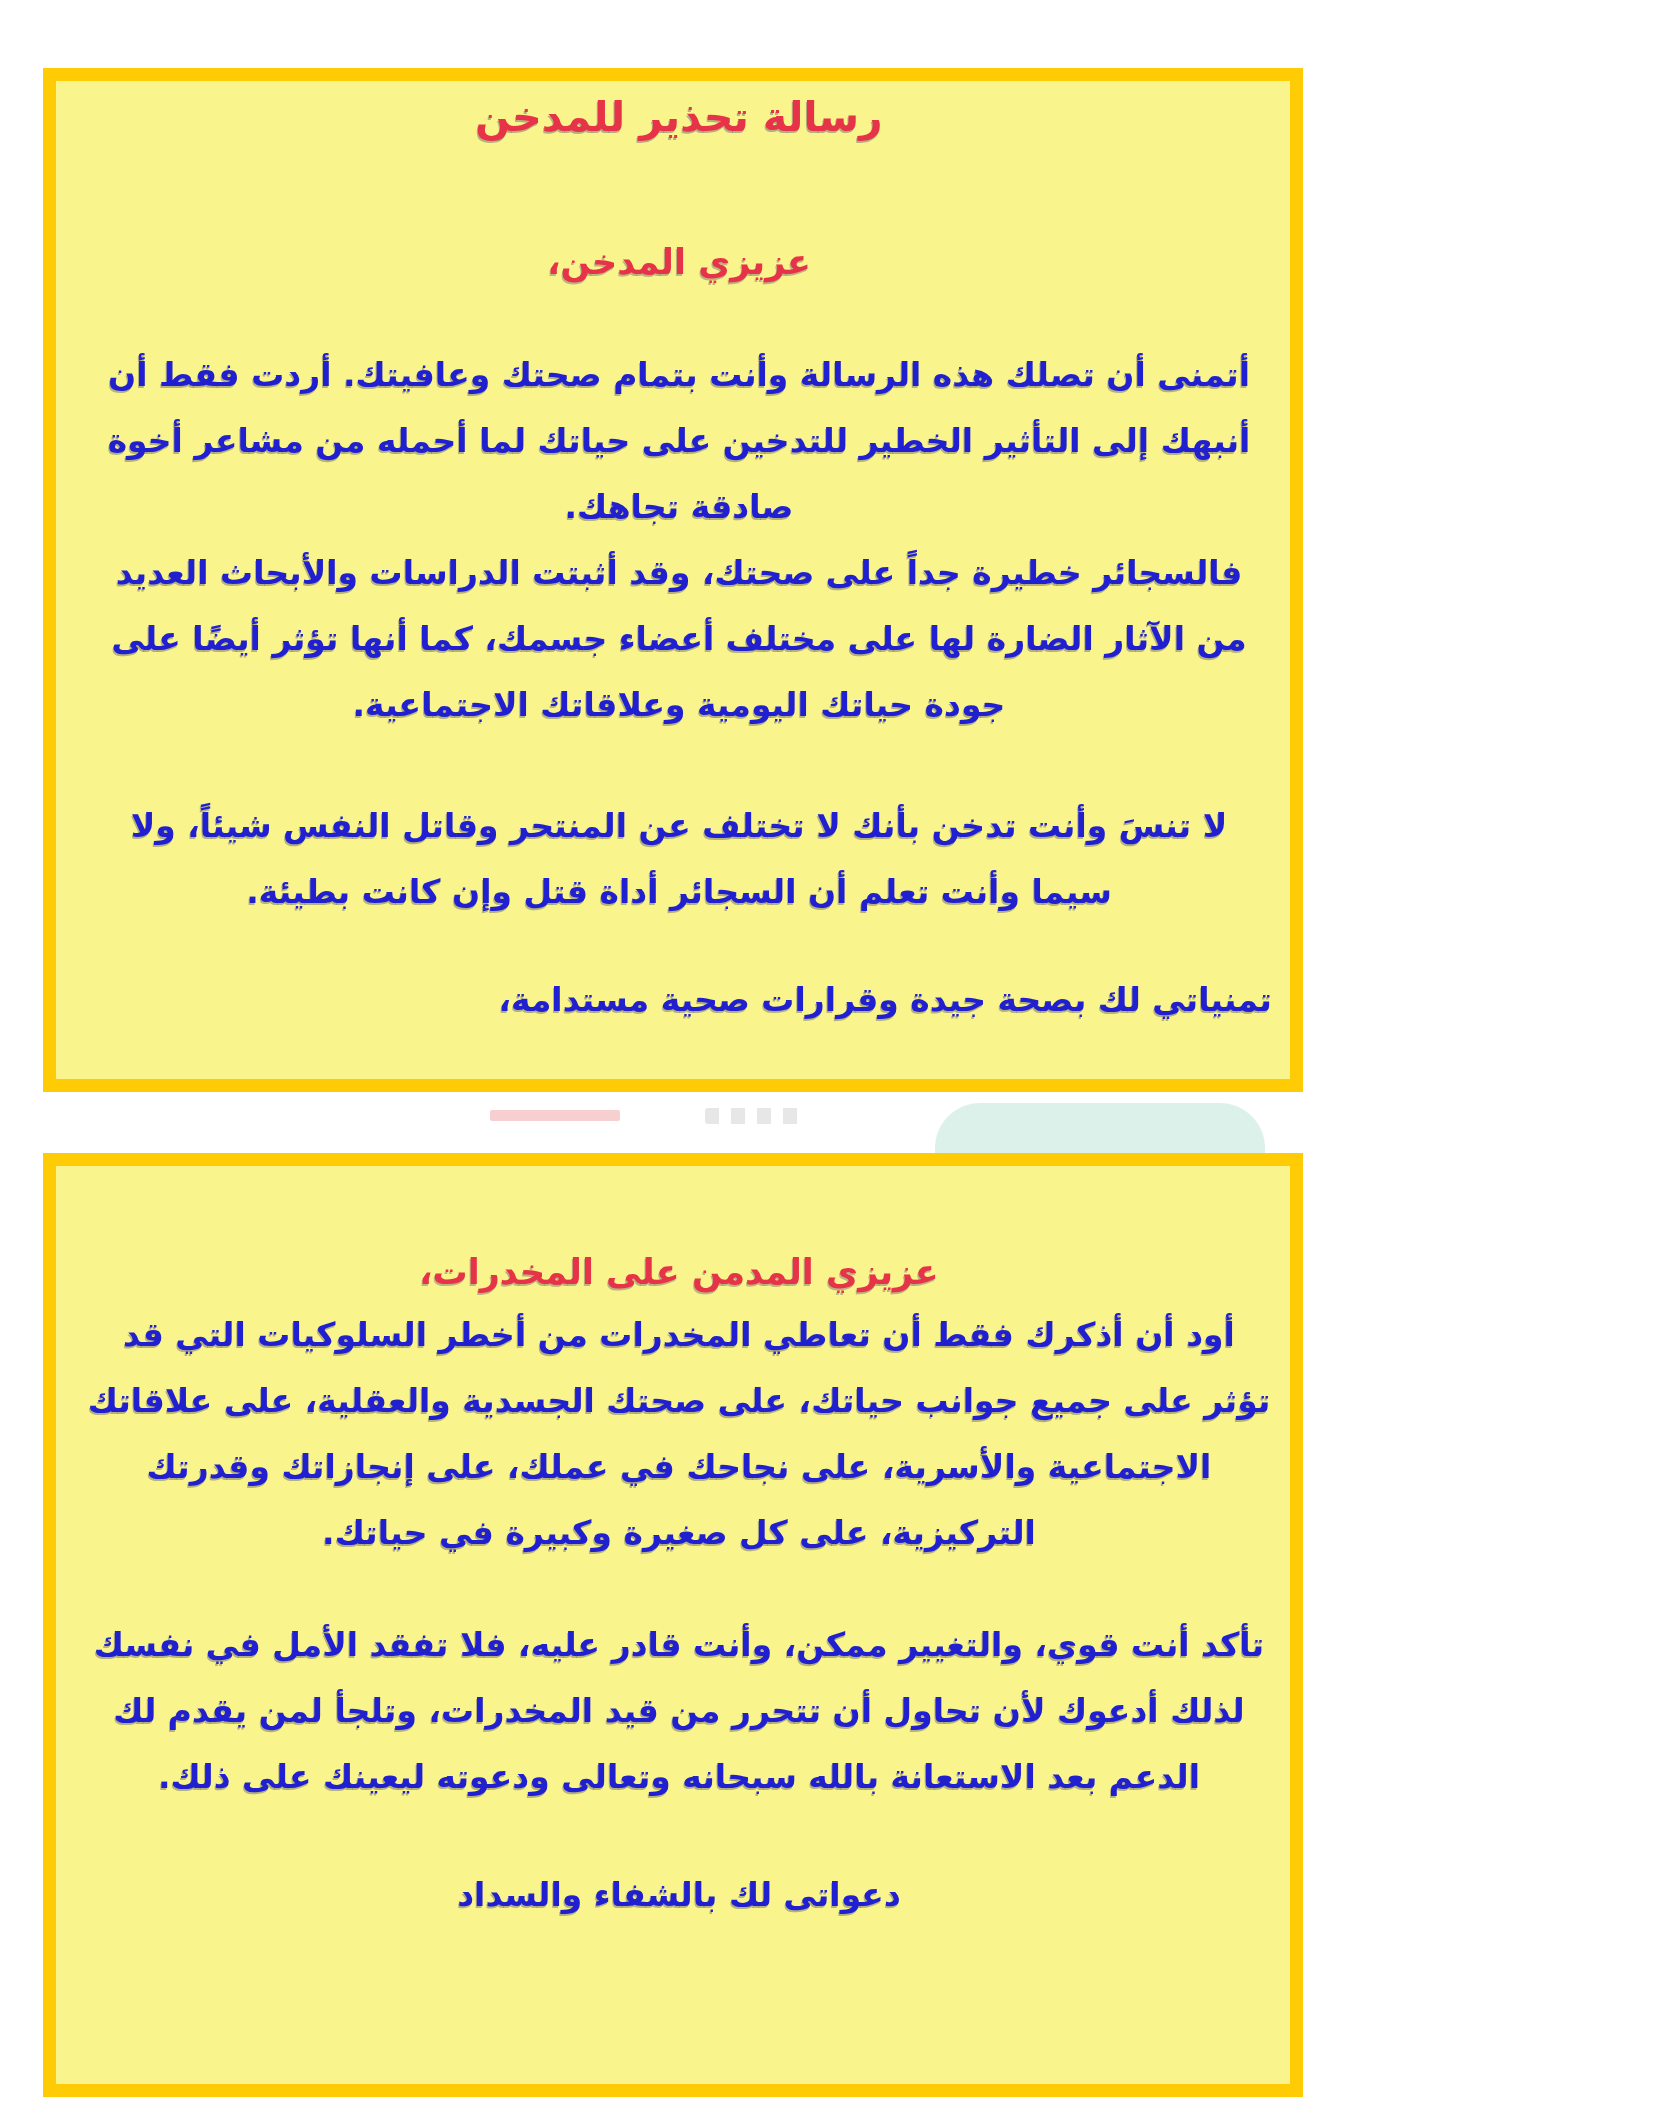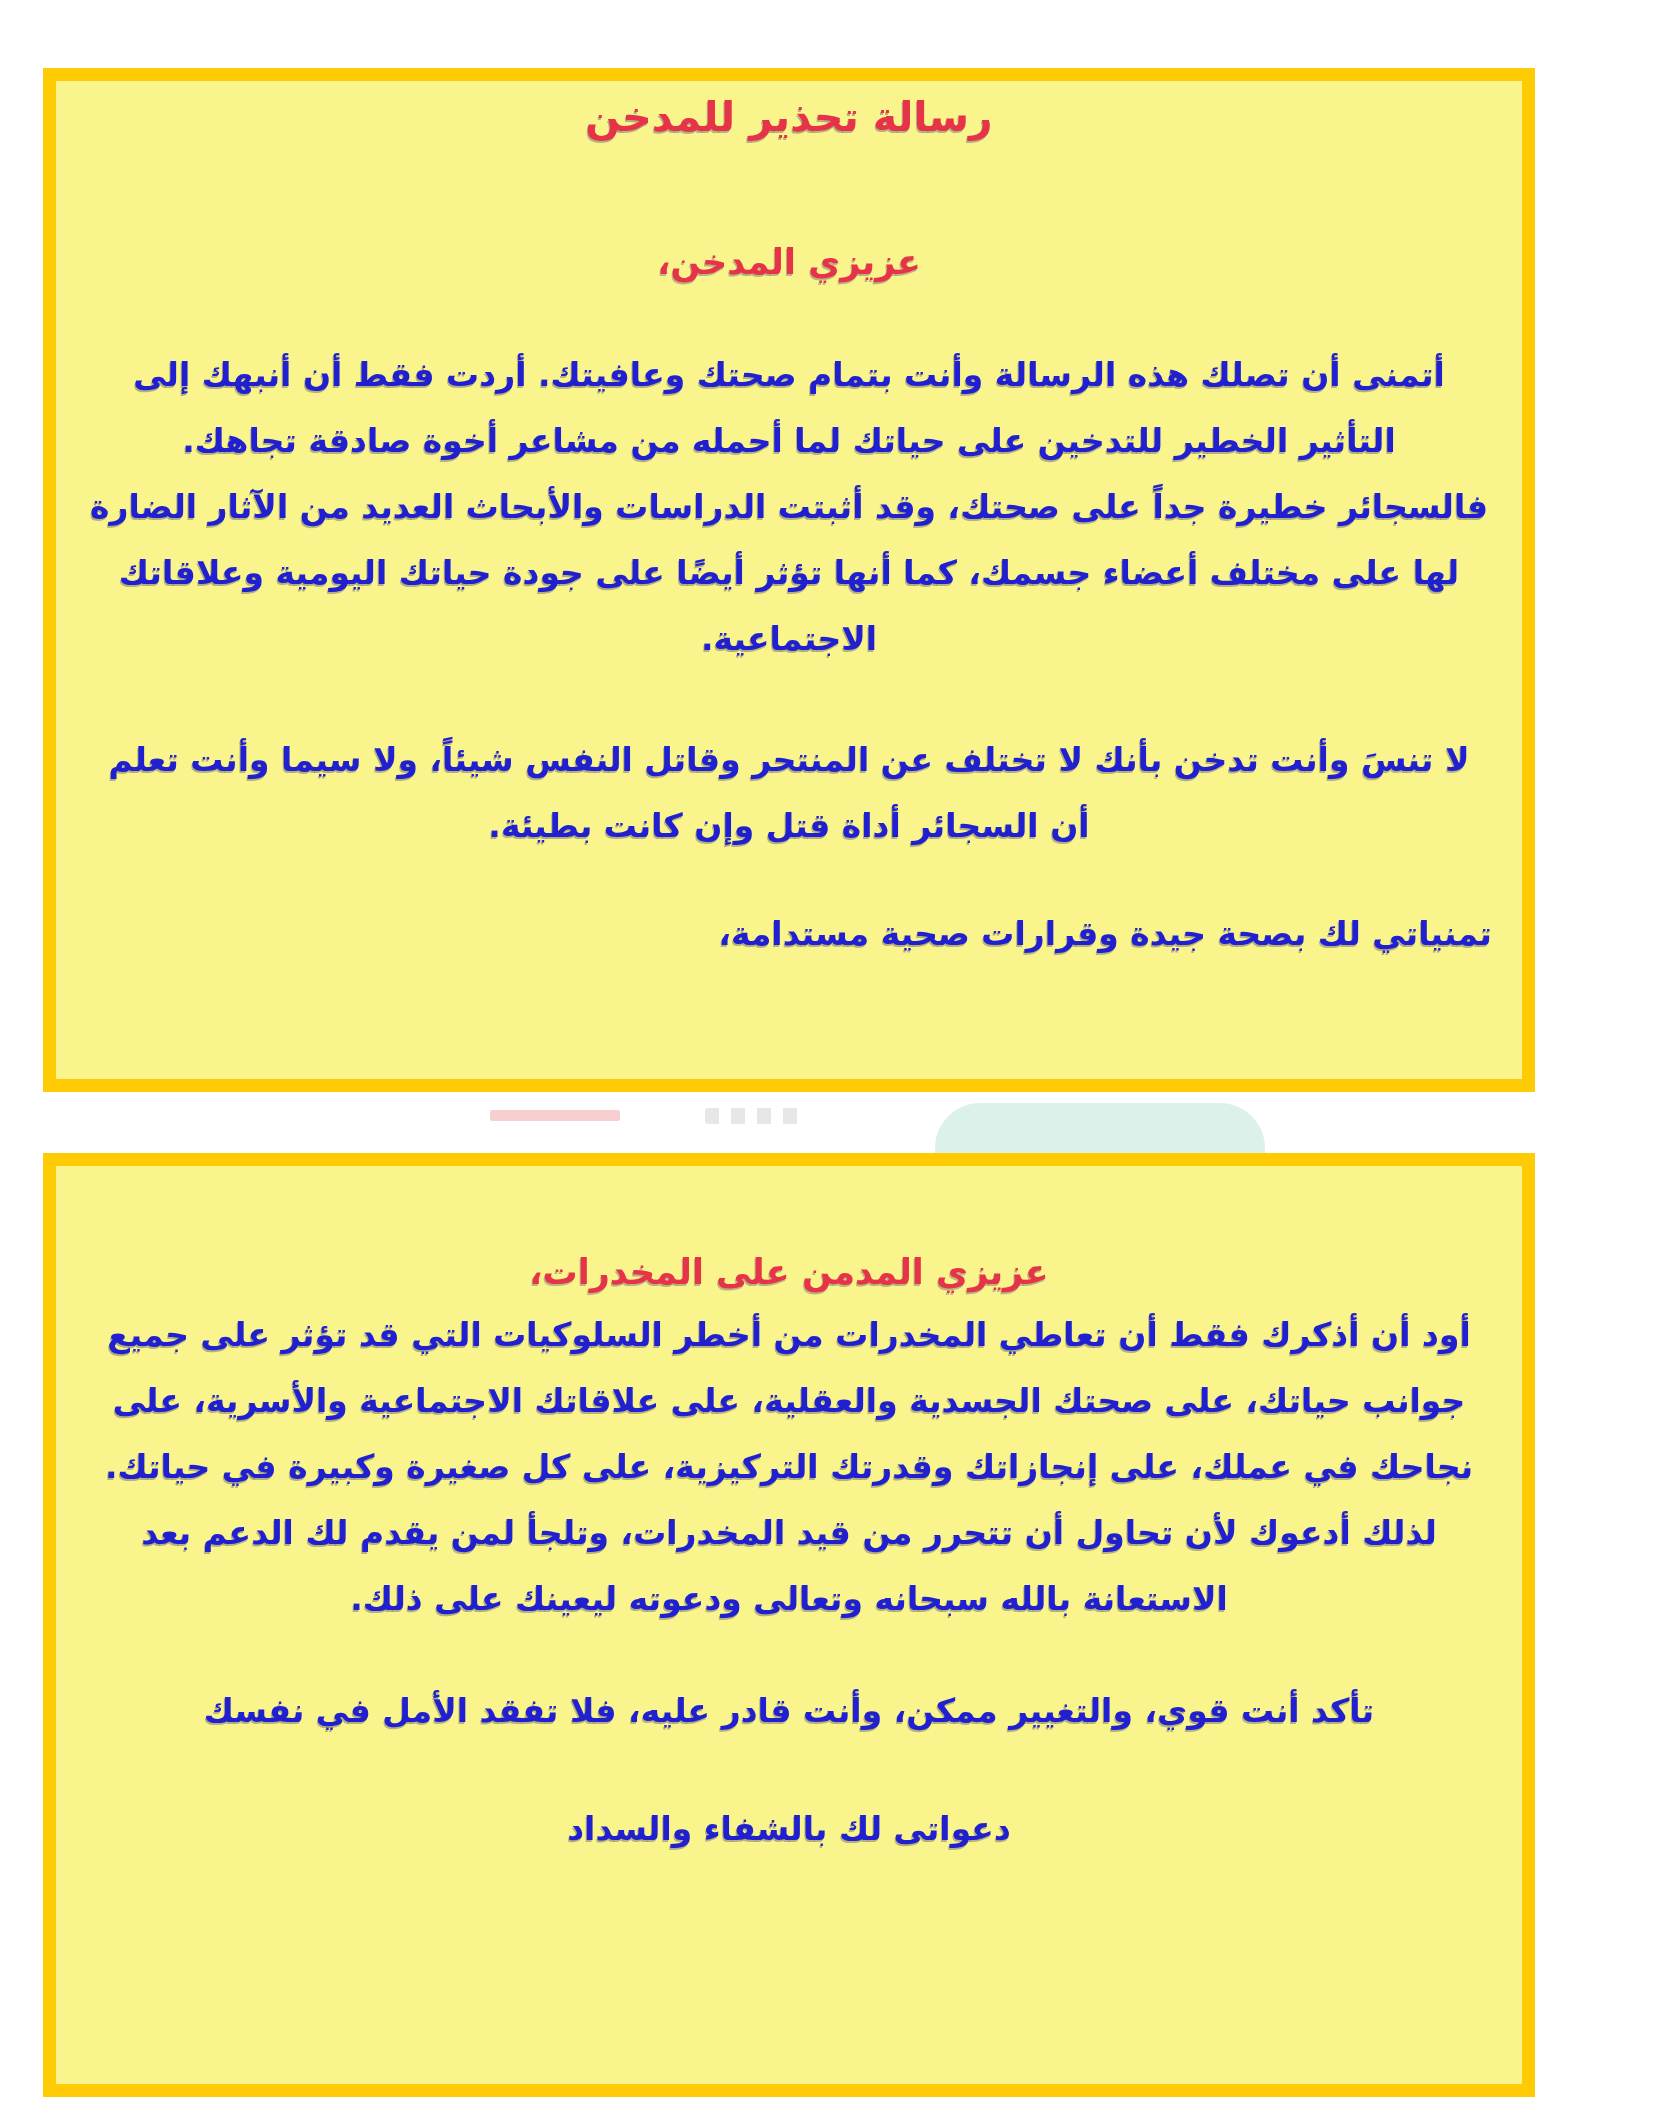--- a/index.html
+++ b/index.html
@@ -13,27 +13,27 @@
   }
   .page {
     width: 1654px;
     height: 2126px;
     background: #ffffff;
     position: relative;
   }
   .letter-box {
     position: absolute;
     left: 43px;
-    width: 1492px;
+    width: 1260px;
     background: var(--box-fill, #FAF48C);
     border: 13px solid var(--box-border, #FFCB05);
     direction: rtl;
     text-align: center;
     overflow: hidden;
-    padding: 6px 30px 0 30px;
+    padding: 6px 18px 0 30px;
   }
   #letter-smoker { top: 68px;  height: 1024px; }
   #letter-drugs  { top: 1153px; height: 944px; }
 
   .letter-title {
     color: var(--title-red, #E73348);
     font-size: 41px;
     font-weight: bold;
     line-height: 60px;
     text-shadow: -1px 2px 0 rgba(120,120,120,0.55);
@@ -107,18 +107,18 @@
     <div class="closing">تمنياتي لك بصحة جيدة وقرارات صحية مستدامة،</div>
   </section>
 
   <div class="gap-artifact artifact-pink"></div>
   <div class="gap-artifact artifact-gray"></div>
   <div class="gap-artifact artifact-teal"></div>
 
   <section class="letter-box" id="letter-drugs">
     <div class="salutation">عزيزي المدمن على المخدرات،</div>
     <p class="body-par par-2">أود أن أذكرك فقط أن تعاطي المخدرات من أخطر السلوكيات التي قد تؤثر على جميع جوانب حياتك، على صحتك الجسدية والعقلية، على علاقاتك الاجتماعية والأسرية، على نجاحك في عملك، على إنجازاتك وقدرتك التركيزية، على كل صغيرة وكبيرة في حياتك.</p>
+    <p class="body-par par-4">تأكد أنت قوي، والتغيير ممكن، وأنت قادر عليه، فلا تفقد الأمل في نفسك</p>
     <p class="body-par par-3">لذلك أدعوك لأن تحاول أن تتحرر من قيد المخدرات، وتلجأ لمن يقدم لك الدعم بعد الاستعانة بالله سبحانه وتعالى ودعوته ليعينك على ذلك.</p>
-    <p class="body-par par-4">تأكد أنت قوي، والتغيير ممكن، وأنت قادر عليه، فلا تفقد الأمل في نفسك</p>
     <div class="closing">دعواتى لك بالشفاء والسداد</div>
   </section>
 
 </div>
 
 </body></html>

